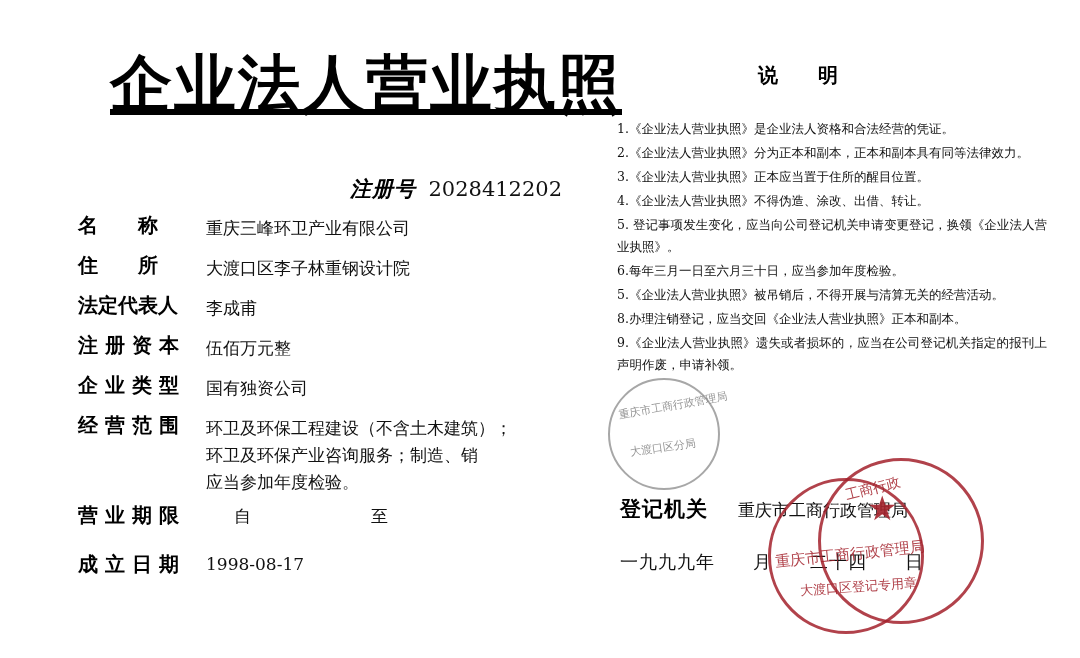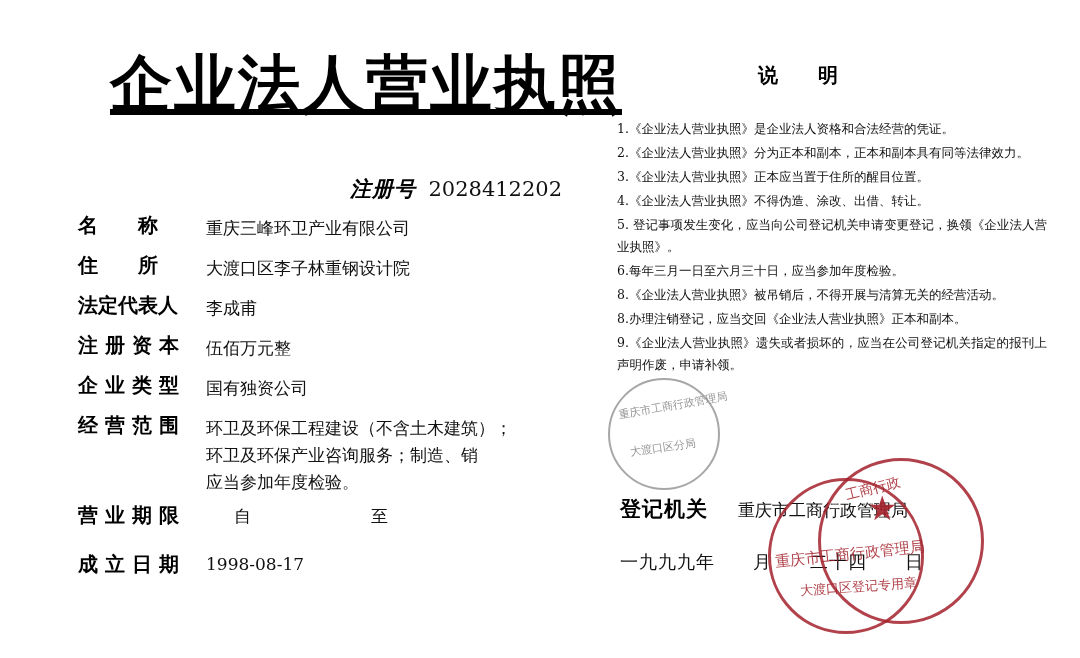--- a/index.html
+++ b/index.html
@@ -392,21 +392,21 @@
 
     <div class="notes-title">说　明</div>
 
     <div class="notes-list">
       <div class="note-item">1.《企业法人营业执照》是企业法人资格和合法经营的凭证。</div>
       <div class="note-item">2.《企业法人营业执照》分为正本和副本，正本和副本具有同等法律效力。</div>
       <div class="note-item">3.《企业法人营业执照》正本应当置于住所的醒目位置。</div>
       <div class="note-item">4.《企业法人营业执照》不得伪造、涂改、出借、转让。</div>
       <div class="note-item">5. 登记事项发生变化，应当向公司登记机关申请变更登记，换领《企业法人营业执照》。</div>
       <div class="note-item">6.每年三月一日至六月三十日，应当参加年度检验。</div>
-      <div class="note-item">8.《企业法人营业执照》被吊销后，不得开展与清算无关的经营活动。</div>
+      <div class="note-item">5.《企业法人营业执照》被吊销后，不得开展与清算无关的经营活动。</div>
       <div class="note-item">8.办理注销登记，应当交回《企业法人营业执照》正本和副本。</div>
       <div class="note-item">9.《企业法人营业执照》遗失或者损坏的，应当在公司登记机关指定的报刊上声明作废，申请补领。</div>
     </div>
 
     <div class="authority-row">
       <span class="authority-label">登记机关</span>
       <span class="authority-value">重庆市工商行政管理局</span>
     </div>
 
     <div class="issue-date-row">

